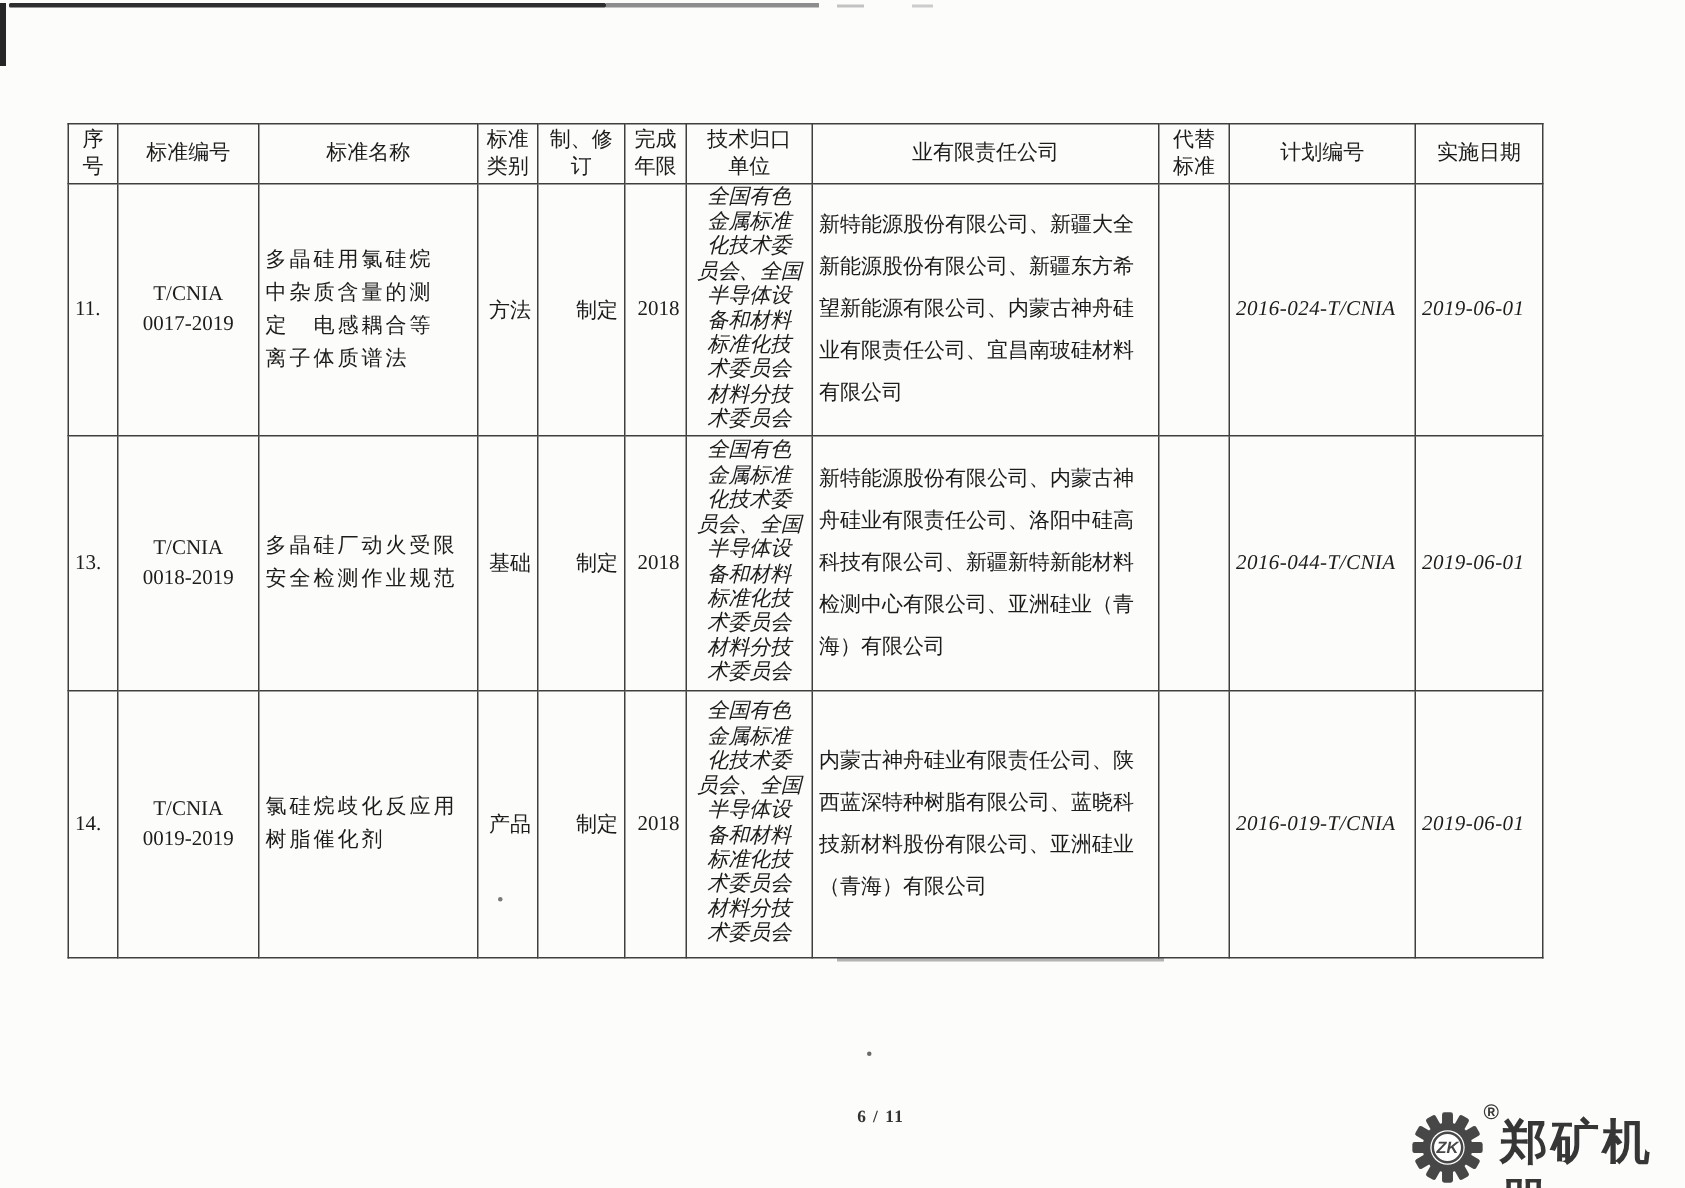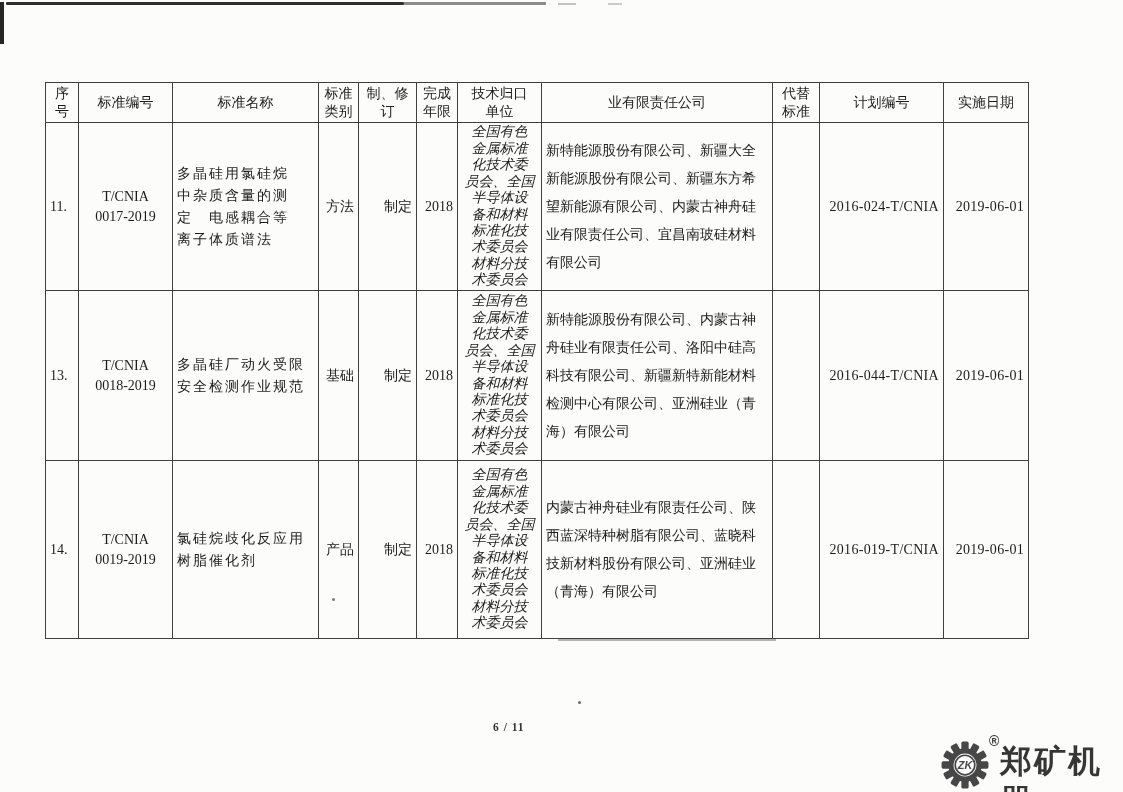--- a/index.html
+++ b/index.html
@@ -43,26 +43,26 @@
   tr.row-a{height:168px;}
   tr.row-b{height:170px;}
   tr.row-c{height:178px;}
   th.hdr{text-align:center;line-height:18px;}
   td.seq{text-align:left;padding-left:4px;}
   td.code{text-align:center;padding-left:5px;font-size:13.5px;line-height:20px;}
   td.name{text-align:left;padding:0 6px;line-height:22px;letter-spacing:2px;}
   td.cat,td.act,td.year{text-align:right;}
   td.committee{text-align:center;font-size:13px;line-height:16.4px;padding:1px 0;font-style:italic;}
   td.drafters{text-align:left;padding:0 8px;line-height:28px;}
-  td.plan,td.date{text-align:right;font-size:13.5px;letter-spacing:.3px;}
+  td.plan,td.date{text-align:left;font-size:13.5px;letter-spacing:.3px;font-style:italic;}
 
   
   .pagenum{
-    position:absolute;left:493px;top:721px;width:110px;
-    text-align:left;font-size:11.5px;font-weight:bold;
+    position:absolute;left:493px;top:739px;width:110px;
+    text-align:right;font-size:11.5px;font-weight:bold;
     letter-spacing:1px;color:#333;
     font-family:"Liberation Serif","DejaVu Serif",serif;
   }
   .logo{position:absolute;left:938px;top:733px;width:182px;height:58px;}
   .logo .gear{position:absolute;left:2px;top:7px;}
   .logo .reg{
     position:absolute;left:51px;top:0px;
     font-size:14px;font-weight:bold;color:#3a3a3a;
     font-family:"Liberation Sans","DejaVu Sans",sans-serif;
   }

